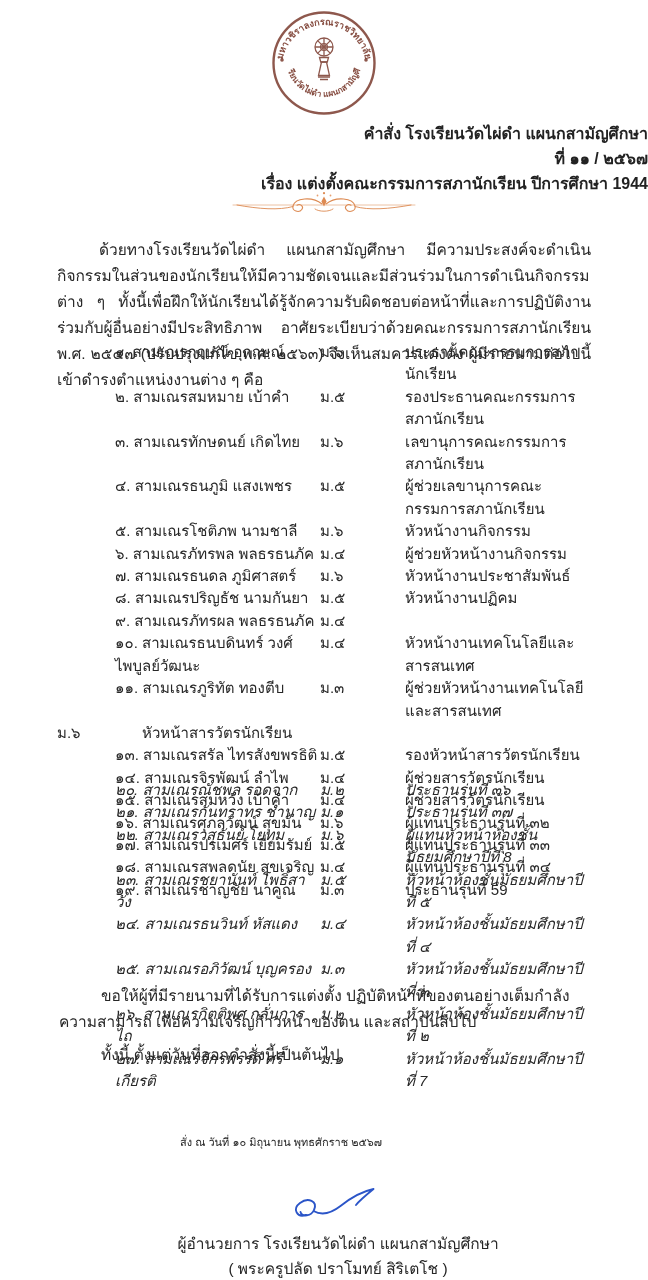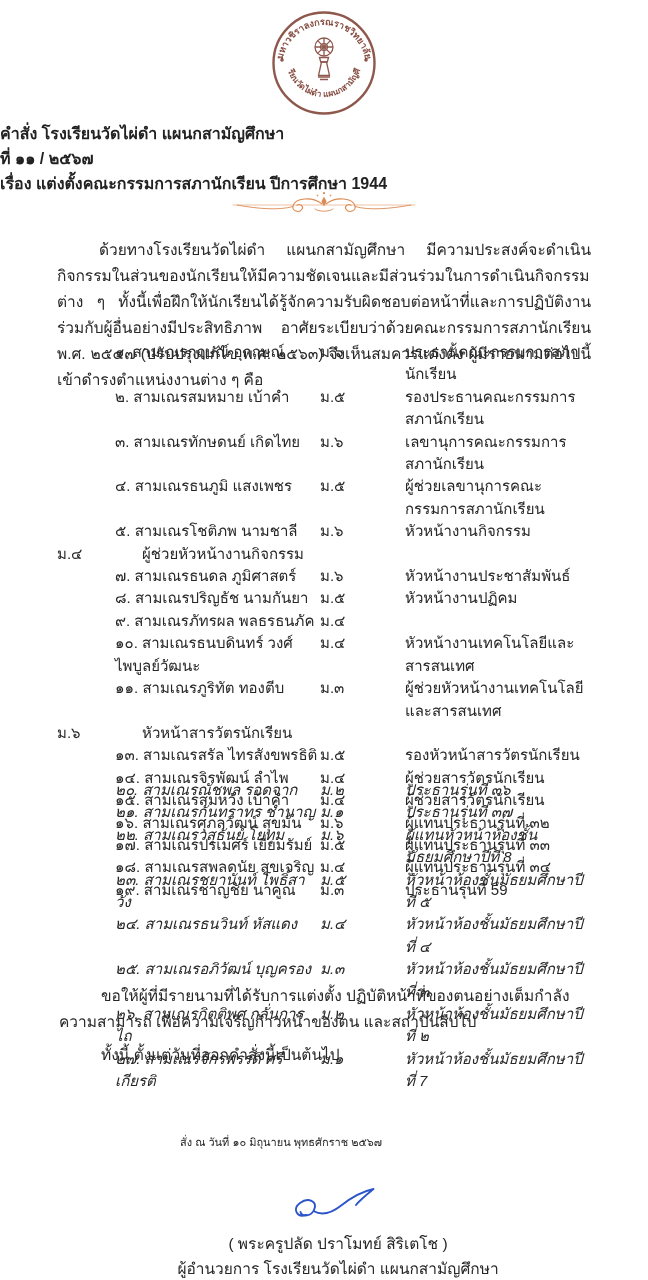--- a/index.html
+++ b/index.html
@@ -8,21 +8,21 @@
     width:648px; height:1280px;
     margin:0 auto;
     background:#ffffff;
     font-family:"Liberation Sans", sans-serif;
     color:#272727;
     overflow:hidden;
   }
   .seal-wrap { position:absolute; top:10px; left:50%; transform:translateX(-50%); }
   .titles {
     position:absolute; top:121px; left:0; width:100%;
-    text-align:left; font-weight:bold; font-size:16px; line-height:25px;
+    text-align:right; font-weight:bold; font-size:16px; line-height:25px;
     color:#222;
   }
   .ornament-wrap { position:absolute; top:190px; left:50%; transform:translateX(-50%); }
   .intro {
     position:absolute; top:237px; left:57px; width:534px;
     font-size:15.5px; line-height:26px; text-indent:42px;
     text-align:justify; margin:0; white-space:normal;
   }
   .list { position:absolute; left:57px; width:534px; font-size:15px; }
   .list-1 { top:341px; }
@@ -124,20 +124,21 @@
         <span class="c1">๔. สามเณรธนภูมิ แสงเพชร</span>
         <span class="c2">ม.๕</span>
         <span class="c3">ผู้ช่วยเลขานุการคณะกรรมการสภานักเรียน</span>
       </div>
       <div class="row">
         <span class="c1">๕. สามเณรโชติภพ นามชาลี</span>
         <span class="c2">ม.๖</span>
         <span class="c3">หัวหน้างานกิจกรรม</span>
       </div>
       <div class="row">
+        <span class="c1">๖. สามเณรภัทรพล พลธรธนภัค</span>
         <span class="c2">ม.๔</span>
         <span class="c3">ผู้ช่วยหัวหน้างานกิจกรรม</span>
       </div>
       <div class="row">
         <span class="c1">๗. สามเณรธนดล  ภูมิศาสตร์</span>
         <span class="c2">ม.๖</span>
         <span class="c3">หัวหน้างานประชาสัมพันธ์</span>
       </div>
       <div class="row">
         <span class="c1">๘. สามเณรปริญธัช นามกันยา</span>
@@ -246,18 +247,18 @@
   <p class="closing closing-2">ทั้งนี้ ตั้งแต่วันที่ออกคำสั่งนี้เป็นต้นไป</p>
 
   <div class="date-line">สั่ง ณ  วันที่  ๑๐ มิถุนายน  พุทธศักราช ๒๕๖๗</div>
 
   <div class="signature-block">
     <div class="signature-inner">
       <svg class="sig-svg" width="96" height="46" viewBox="0 0 96 46">
         <path d="M16,32 c -9,3 -14,-6 -6,-12 c 8,-6 18,-2 14,7 c -2.5,6 -12,7.5 -13.5,2
                  m 13,-1 c 8,4.5 18,2 27,-5 c 10,-8 21,-14.5 33,-17 c -8,6.5 -14,11.5 -17.5,16" fill="none" stroke="#2b55c8" stroke-width="1.9" stroke-linecap="round" stroke-linejoin="round"></path>
       </svg>
+      <div>ผู้อำนวยการ โรงเรียนวัดไผ่ดำ  แผนกสามัญศึกษา</div>
       <div>( พระครูปลัด ปราโมทย์  สิริเตโช )</div>
-      <div>ผู้อำนวยการ โรงเรียนวัดไผ่ดำ  แผนกสามัญศึกษา</div>
     </div>
   </div>
 
 </div>
 
 </body></html>

